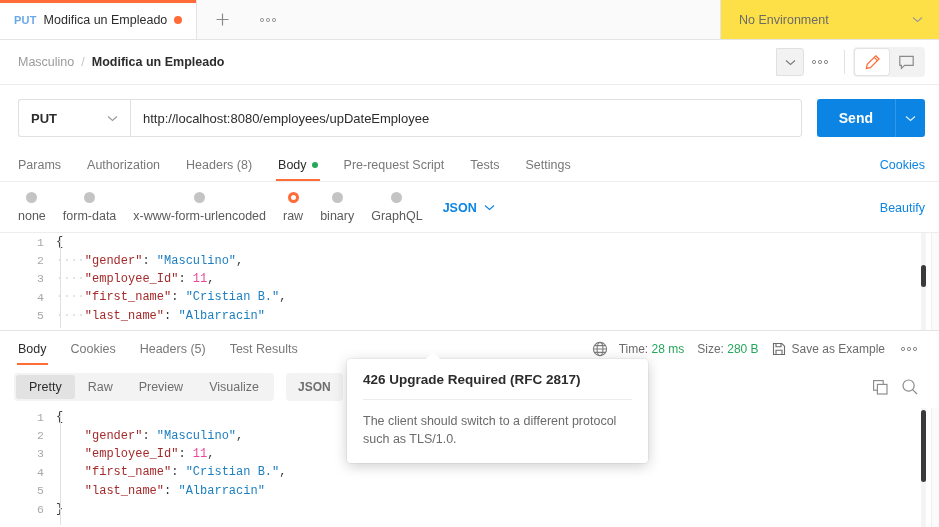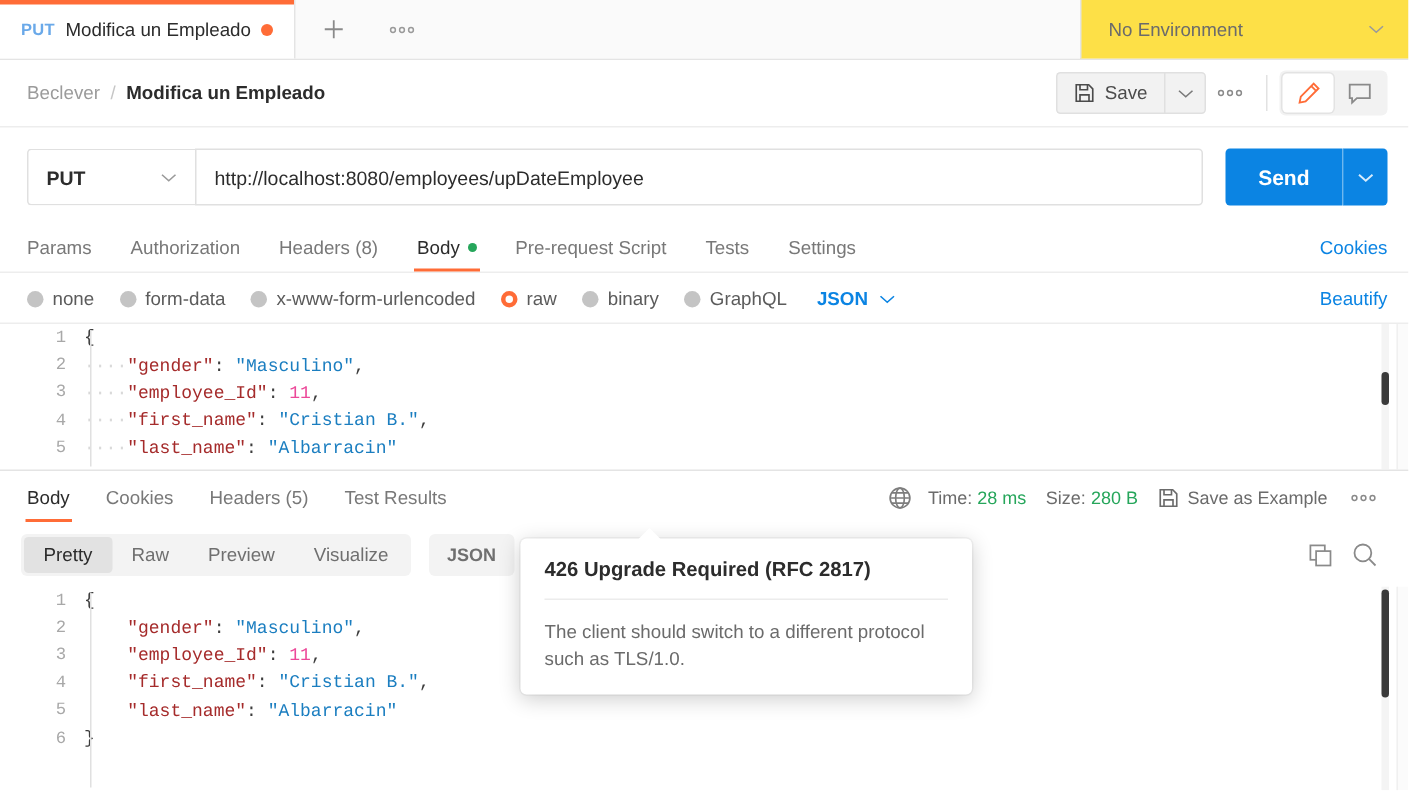--- a/index.html
+++ b/index.html
@@ -119,21 +119,21 @@
   .rtab.active { color: #2c2c2c; }
   .rtab.active::after {
     content: ""; position: absolute; left: -2px; right: -2px; bottom: 0; height: 2px; background: #ff6c37;
   }
   .greendot { width: 6px; height: 6px; border-radius: 50%; background: #26a65b; display: inline-block; }
   .reqtabs .sp { flex: 1 1 auto; }
   .bluelink { font-size: 12.5px; color: #0b84e3; padding-bottom: 9px; }
 
   
   .bodytypes { display: flex; align-items: center; padding: 10px 14px 9px 18px; flex: 0 0 auto; }
-  .radiolbl { display: flex; align-items: center; gap: 6px; margin-right: 17px; font-size: 12.5px; color: #5b5b5b; }
+  .radiolbl { display: flex; align-items: center; gap: 6px; margin-right: 17px; font-size: 12.5px; color: #5b5b5b; flex-direction: column; }
   .rad { width: 11px; height: 11px; border-radius: 50%; background: #c4c4c4; flex: 0 0 auto; }
   .rad.sel { background: #fff; border: 3px solid #ff6c37; width: 11px; height: 11px; }
   .jsonsel { display: flex; align-items: center; gap: 7px; font-size: 12.5px; color: #0b84e3; font-weight: 700; margin-left: 3px; }
   .bodytypes .sp { flex: 1 1 auto; }
 
   
   .editor {
     position: relative; background: #fff; overflow: hidden;
     border-top: 1px solid #ededed;
     font-family: "Liberation Mono", monospace;
@@ -226,34 +226,25 @@
       <span>No Environment</span>
       <span class="chev">
         <svg width="11" height="7" viewBox="0 0 11 7">
             <path d="M1 1.5L5.5 5.5 10 1.5" stroke="#9a9a9a" stroke-width="1.1" fill="none"></path>
           </svg>
       </span>
     </div>
   </div>
 
   <div class="crumbrow">
-    <span class="crumb-a">Beclever</span>
+    <span class="crumb-a">Masculino</span>
     <span class="crumb-sep">/</span>
     <span class="crumb-b">Modifica un Empleado</span>
     <span class="sp"></span>
 
-    <div class="savebtn">
-      <span>
-        <svg width="14" height="14" viewBox="0 0 14 14">
-            <path d="M1.5 1.5h8.3L12.5 4.2v8.3h-11z" fill="none" stroke="#4b4b4b" stroke-width="1.1"></path>
-            <path d="M4 1.5v3.3h5V1.5M4 12.5V8.2h6v4.3" fill="none" stroke="#4b4b4b" stroke-width="1.1"></path>
-          </svg>
-      </span>
-      <span>Save</span>
-    </div>
     <div class="savecaret">
       <svg width="11" height="7" viewBox="0 0 11 7">
           <path d="M1 1.5L5.5 5.5 10 1.5" stroke="#7a7a7a" stroke-width="1.1" fill="none"></path>
         </svg>
     </div>
     <div class="iconbtn-plain">
       <svg width="18" height="6" viewBox="0 0 18 6">
           <circle cx="3" cy="3" r="1.6" fill="none" stroke="#8a8a8a" stroke-width="1"></circle>
           <circle cx="9" cy="3" r="1.6" fill="none" stroke="#8a8a8a" stroke-width="1"></circle>
           <circle cx="15" cy="3" r="1.6" fill="none" stroke="#8a8a8a" stroke-width="1"></circle>

